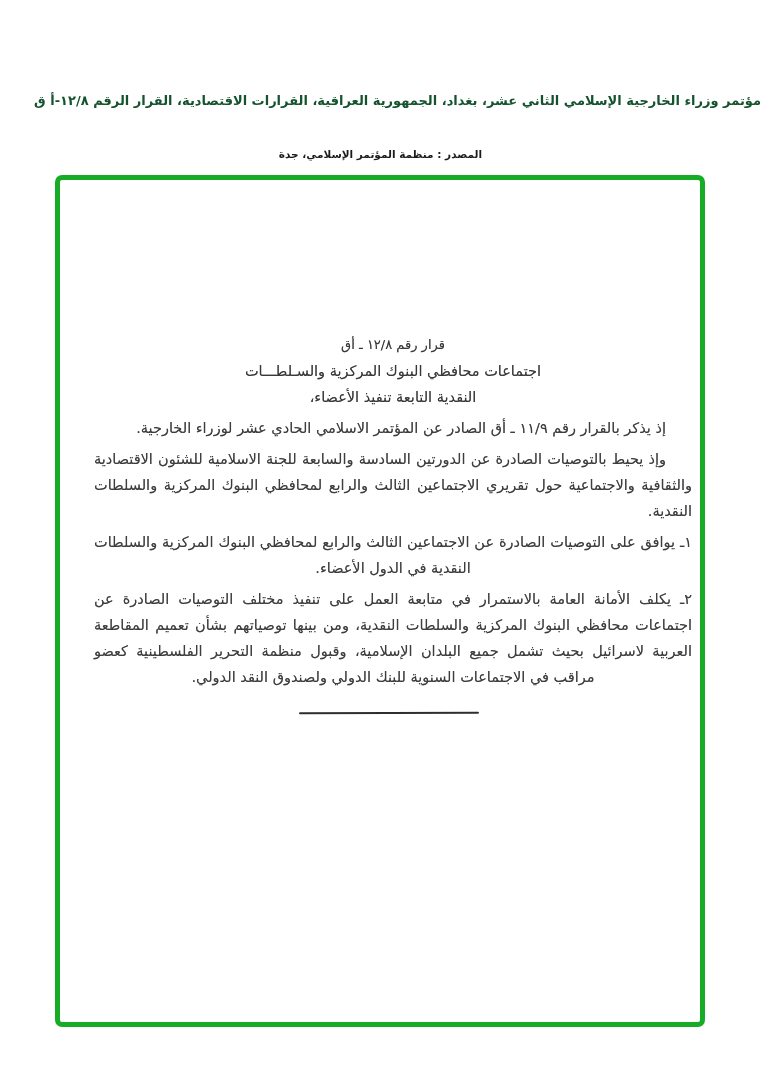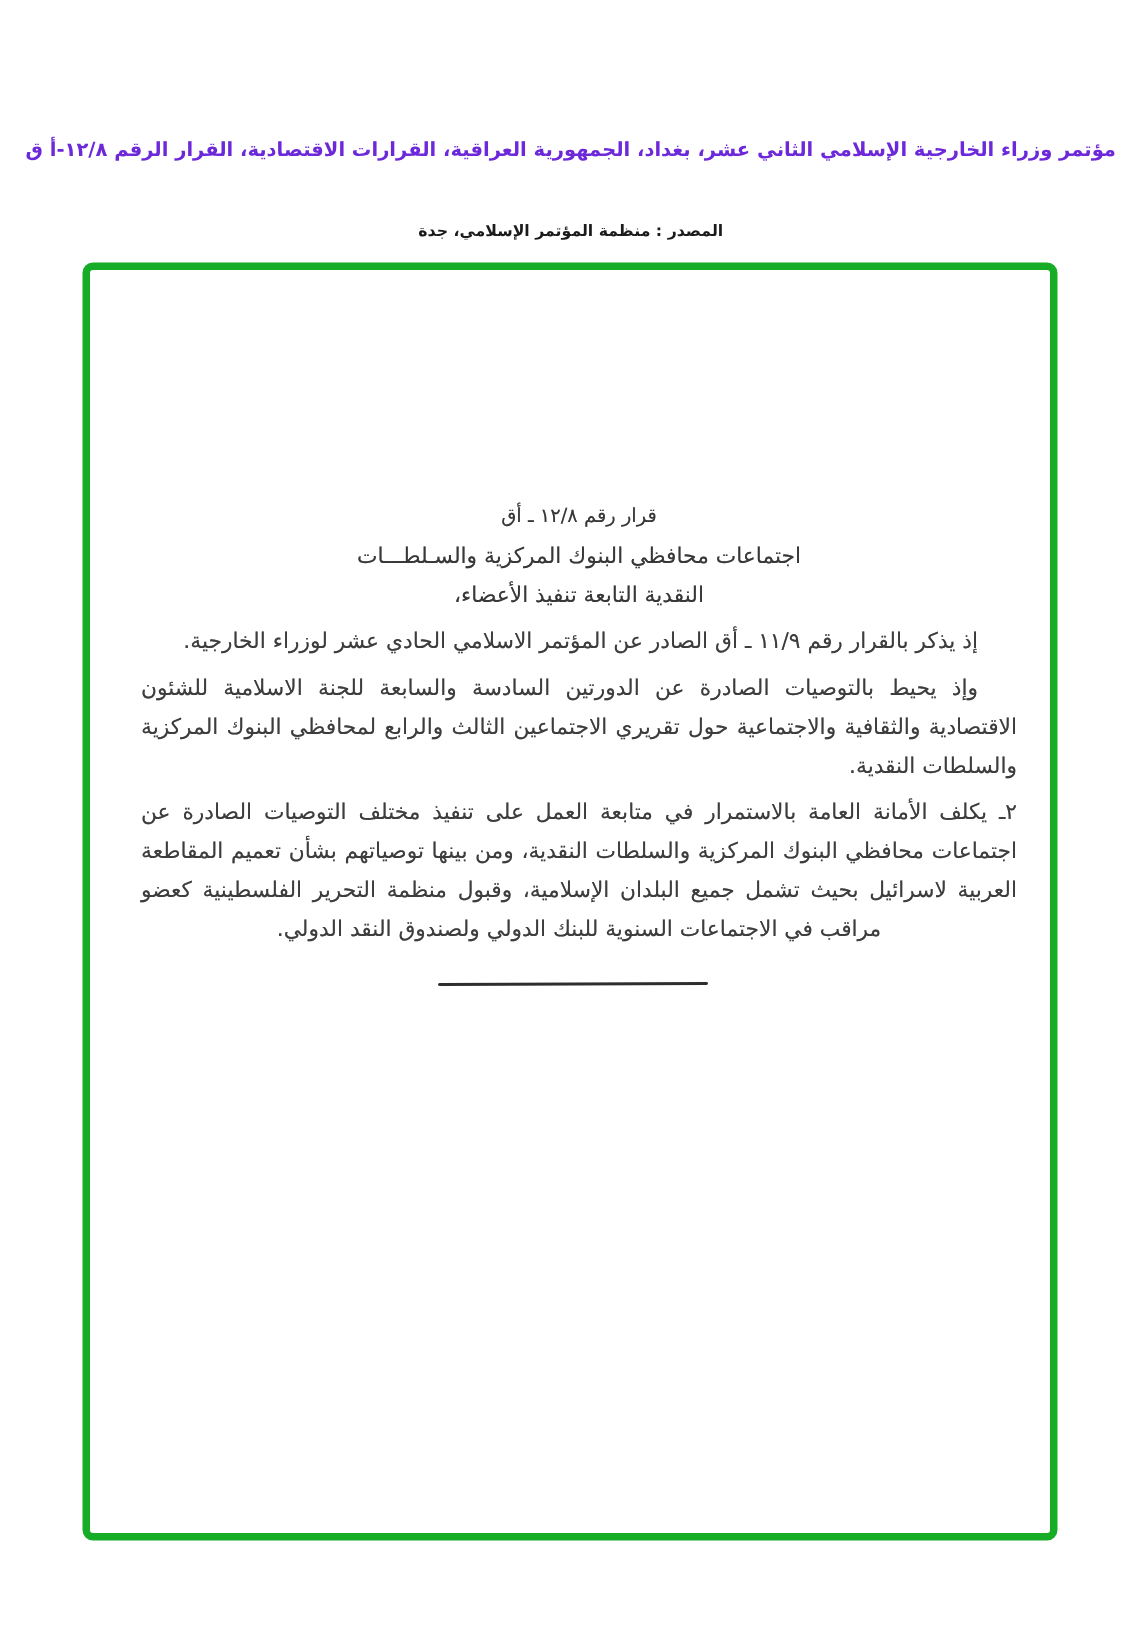--- a/index.html
+++ b/index.html
@@ -13,25 +13,24 @@
     height: 1092px;
     background: #ffffff;
     overflow: hidden;
     font-family: "DejaVu Sans", sans-serif;
   }
   .hdr {
     position: absolute;
     top: 93px;
     left: 0;
     right: 0;
-    text-align: center;
     direction: rtl;
     font-weight: bold;
     font-size: 13px;
-    color: #6d28d9;
+    color: #14532d;
     white-space: nowrap;
     letter-spacing: 0;
   }
   .src {
     position: absolute;
     top: 126px;
     left: 0;
     right: 0;
     text-align: center;
     direction: rtl;
@@ -46,21 +45,21 @@
     top: 175px;
     width: 650px;
     height: 852px;
     box-sizing: border-box;
     border: 5px solid #16ac26;
     border-radius: 7px;
     background: #ffffff;
   }
   .doc {
     direction: rtl;
-    padding: 152px 22px 0 34px;
+    padding: 152px 8px 0 34px;
     color: #3d3d3d;
     font-size: 14.5px;
     line-height: 26px;
     text-shadow: 0 0 0.4px rgba(70,70,70,0.55);
   }
   .title-block {
     text-align: center;
     color: #383838;
   }
   .title-block .t1 {
@@ -103,20 +102,24 @@
         <div>اجتماعات محافظي البنوك المركزية والسـلطـــات</div>
         <div>النقدية التابعة تنفيذ الأعضاء،</div>
       </div>
 
 
       <p class="para">إذ يذكر بالقرار رقم ١١/٩ ـ أق الصادر عن المؤتمر الاسلامي الحادي عشر لوزراء الخارجية.</p>
 
       <p class="para">وإذ يحيط بالتوصيات الصادرة عن الدورتين السادسة والسابعة للجنة الاسلامية للشئون الاقتصادية والثقافية والاجتماعية حول تقريري الاجتماعين الثالث والرابع لمحافظي البنوك المركزية والسلطات النقدية.</p>
 
 
+      <div class="item">
+        <span>١ـ</span>
+        <span>يوافق على التوصيات الصادرة عن الاجتماعين الثالث والرابع لمحافظي البنوك المركزية والسلطات النقدية في الدول الأعضاء.</span>
+      </div>
 
       <div class="item">
         <span>٢ـ</span>
         <span>يكلف الأمانة العامة بالاستمرار في متابعة العمل على تنفيذ مختلف التوصيات الصادرة عن اجتماعات محافظي البنوك المركزية والسلطات النقدية، ومن بينها توصياتهم بشأن تعميم المقاطعة العربية لاسرائيل بحيث تشمل جميع البلدان الإسلامية، وقبول منظمة التحرير الفلسطينية كعضو مراقب في الاجتماعات السنوية للبنك الدولي ولصندوق النقد الدولي.</span>
       </div>
 
       <div class="divider"></div>
 
     </div>
   </div>

